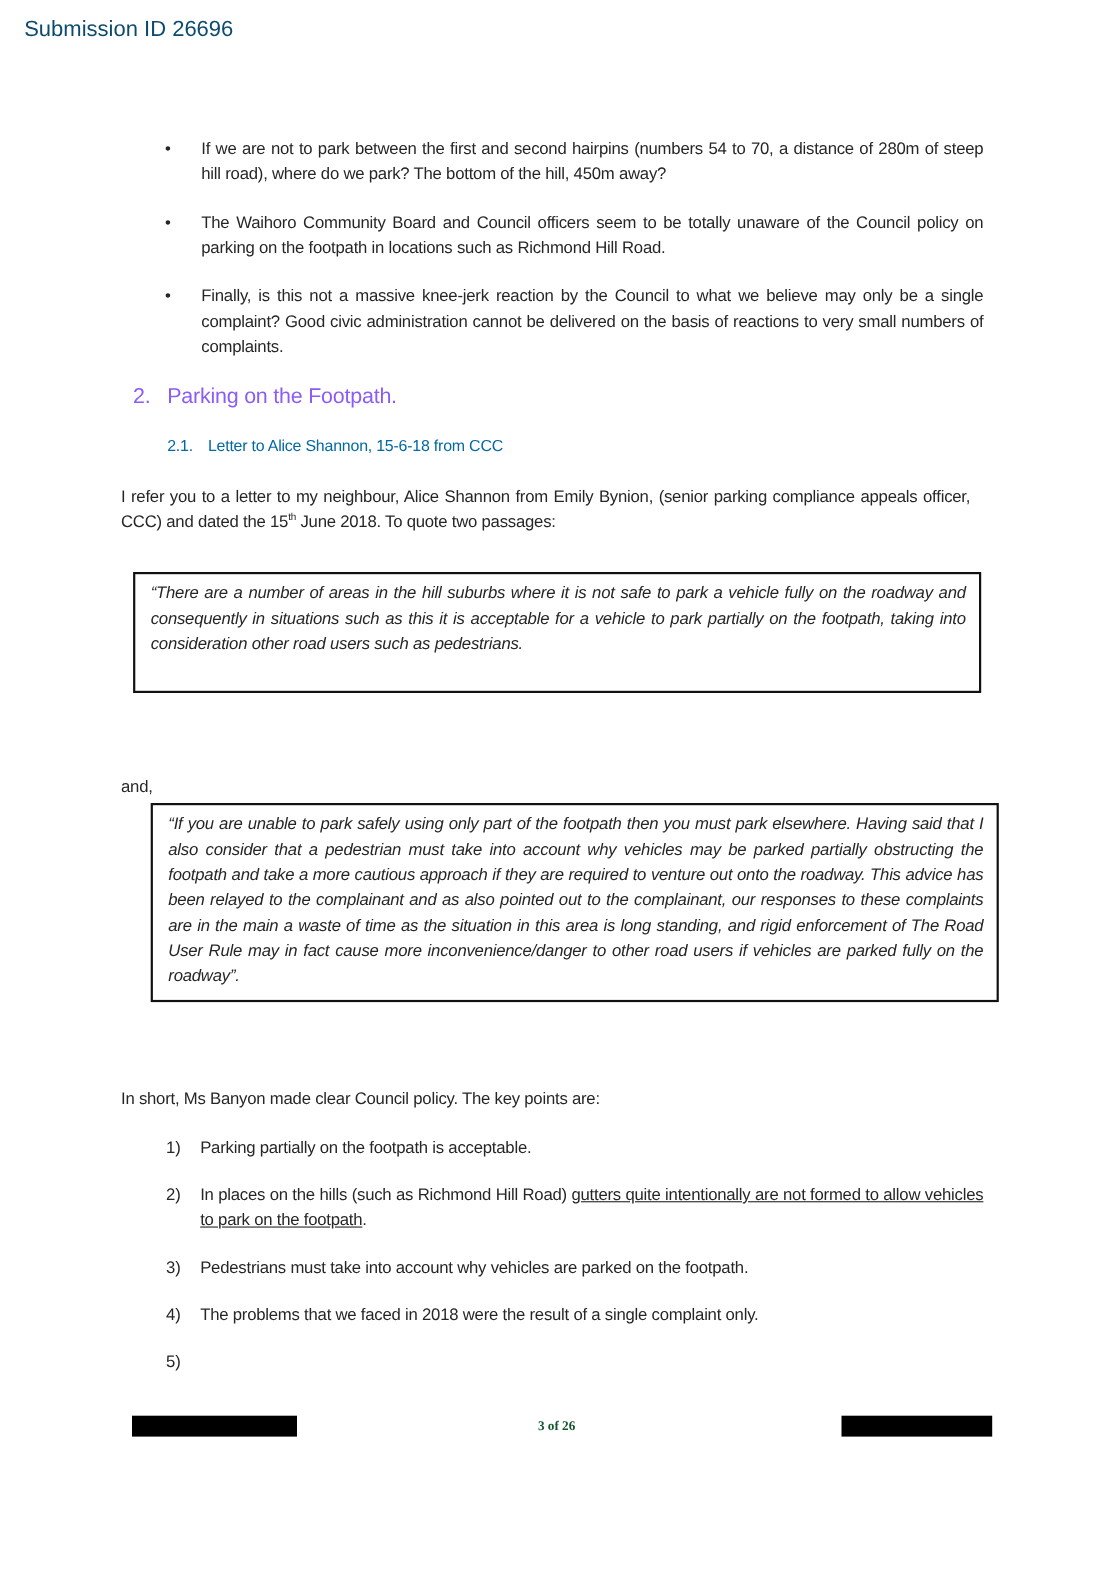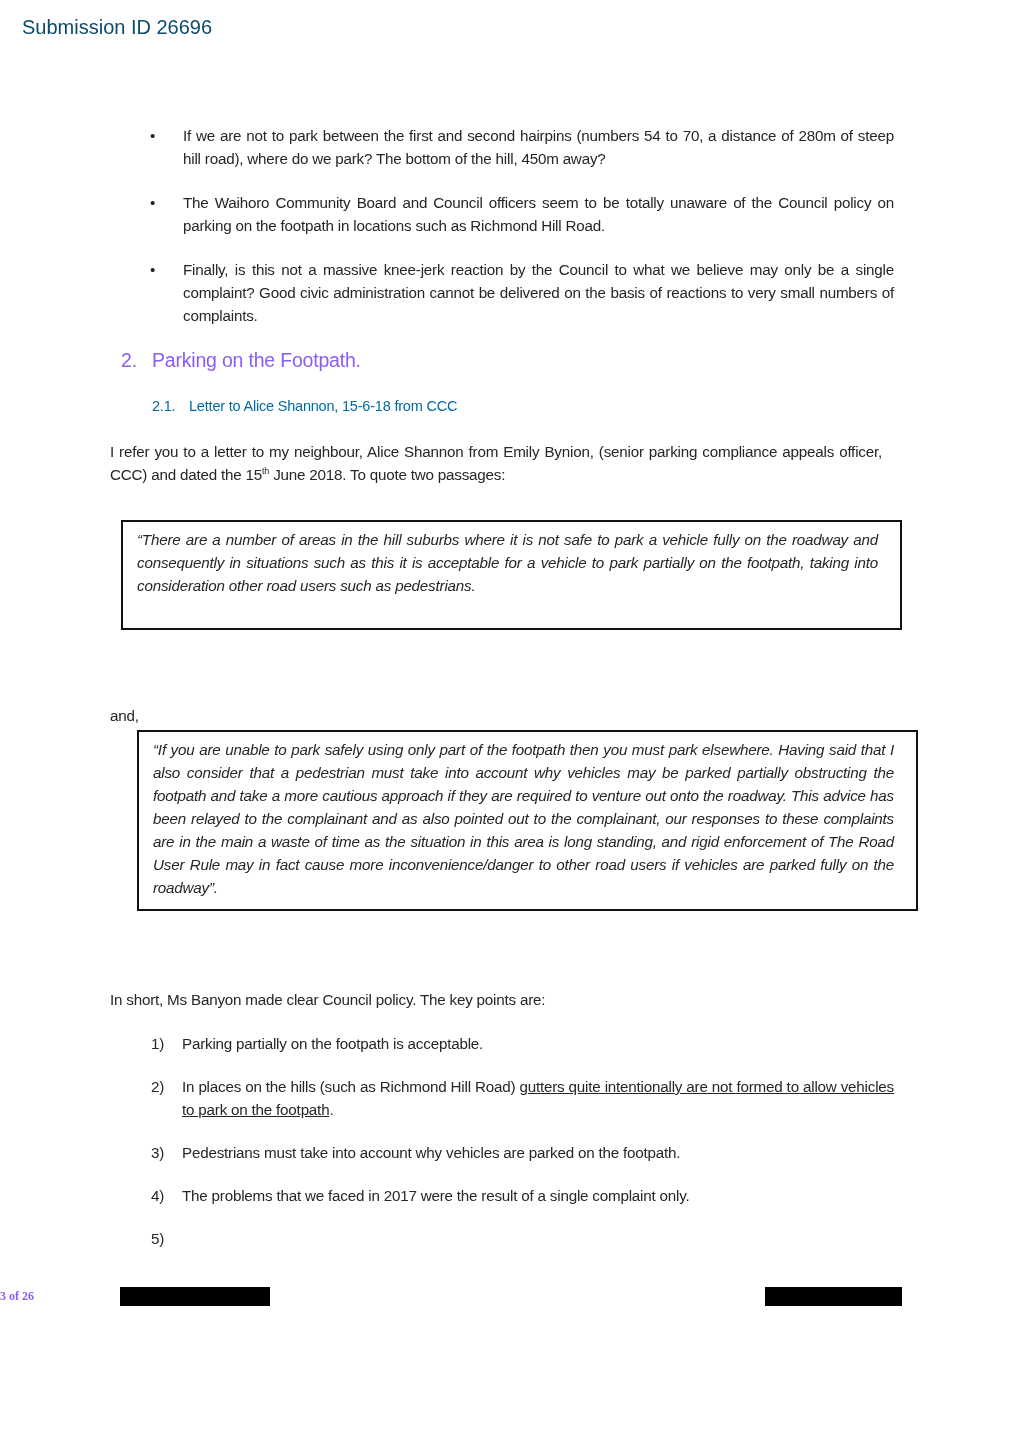--- a/index.html
+++ b/index.html
@@ -9,31 +9,31 @@
              font-family: "Liberation Sans", sans-serif; }
     .body-text { font-family: "Liberation Sans", sans-serif; font-size: 15.2px; line-height: 23px; color: #262626; letter-spacing: -0.2px; }
     .bullets { position: absolute; left: 150px; top: 124px; width: 744px; }
     .bullet { position: relative; padding-left: 33px; margin-bottom: 21px; text-align: justify; }
     .bullet .dot { position: absolute; left: 0; top: 0; }
     .h1 { position: absolute; left: 121px; top: 349px; color: #8b5cf6; font-size: 19.5px; letter-spacing: -0.2px; }
     .h1 .num { display: inline-block; width: 31px; }
     .h2 { position: absolute; left: 152px; top: 398px; color: #0369a1; font-size: 14.5px; letter-spacing: -0.2px; }
     .h2 .num { display: inline-block; width: 37px; }
     .para { position: absolute; left: 110px; width: 772px; text-align: justify; }
-    .quote { position: absolute; left: 121px; width: 741px; border: 2px solid #111; padding: 6px 22px 10px 14px;
+    .quote { position: absolute; left: 121px; width: 741px; border: 2px solid #111; padding: 6px 12px 10px 14px;
              font-style: italic; text-align: justify; }
     .quote p { margin: 0; }
     .quote .gap { height: 21px; }
     .u { text-decoration: underline; }
     .list { position: absolute; left: 151px; top: 1032px; width: 743px; }
     .li { position: relative; padding-left: 31px; margin-bottom: 20px; text-align: justify; }
     .li .n { position: absolute; left: 0; top: 0; }
     .redact { position: absolute; background: #000; height: 19px; top: 1287px; }
-    .pageno { position: absolute; top: 1289px; left: 0; width: 1012px; 
-              font-family: "Liberation Serif", serif; font-size: 12px; color: #8b5cf6; font-weight: bold; }
+    .pageno { position: absolute; top: 1289px; left: 0; width: 1012px; text-align: center;
+              font-family: "Liberation Serif", serif; font-size: 12px; color: #14532d; font-weight: bold; }
     sup { font-size: 9px; line-height: 0; }
   </style>
 </head>
 <body>
 
 <div class="stamp">Submission ID 26696</div>
 
 <div class="bullets body-text">
   <div class="bullet">
     <span class="dot">•</span>
@@ -82,21 +82,21 @@
   <div class="li">
     <span class="n">2)</span>
     <span>In places on the hills (such as Richmond Hill Road) </span><span class="u">gutters quite intentionally are not formed to allow vehicles to park on the footpath</span><span>.</span>
   </div>
   <div class="li">
     <span class="n">3)</span>
     <span>Pedestrians must take into account why vehicles are parked on the footpath.</span>
   </div>
   <div class="li">
     <span class="n">4)</span>
-    <span>The problems that we faced in 2017 were the result of a single complaint only.</span>
+    <span>The problems that we faced in 2018 were the result of a single complaint only.</span>
   </div>
   <div class="li">
     <span class="n">5)</span>
   </div>
 </div>
 
 <div class="redact" style="left:120px; width:150px;"></div>
 <div class="pageno">3 of 26</div>
 <div class="redact" style="left:765px; width:137px;"></div>
 

